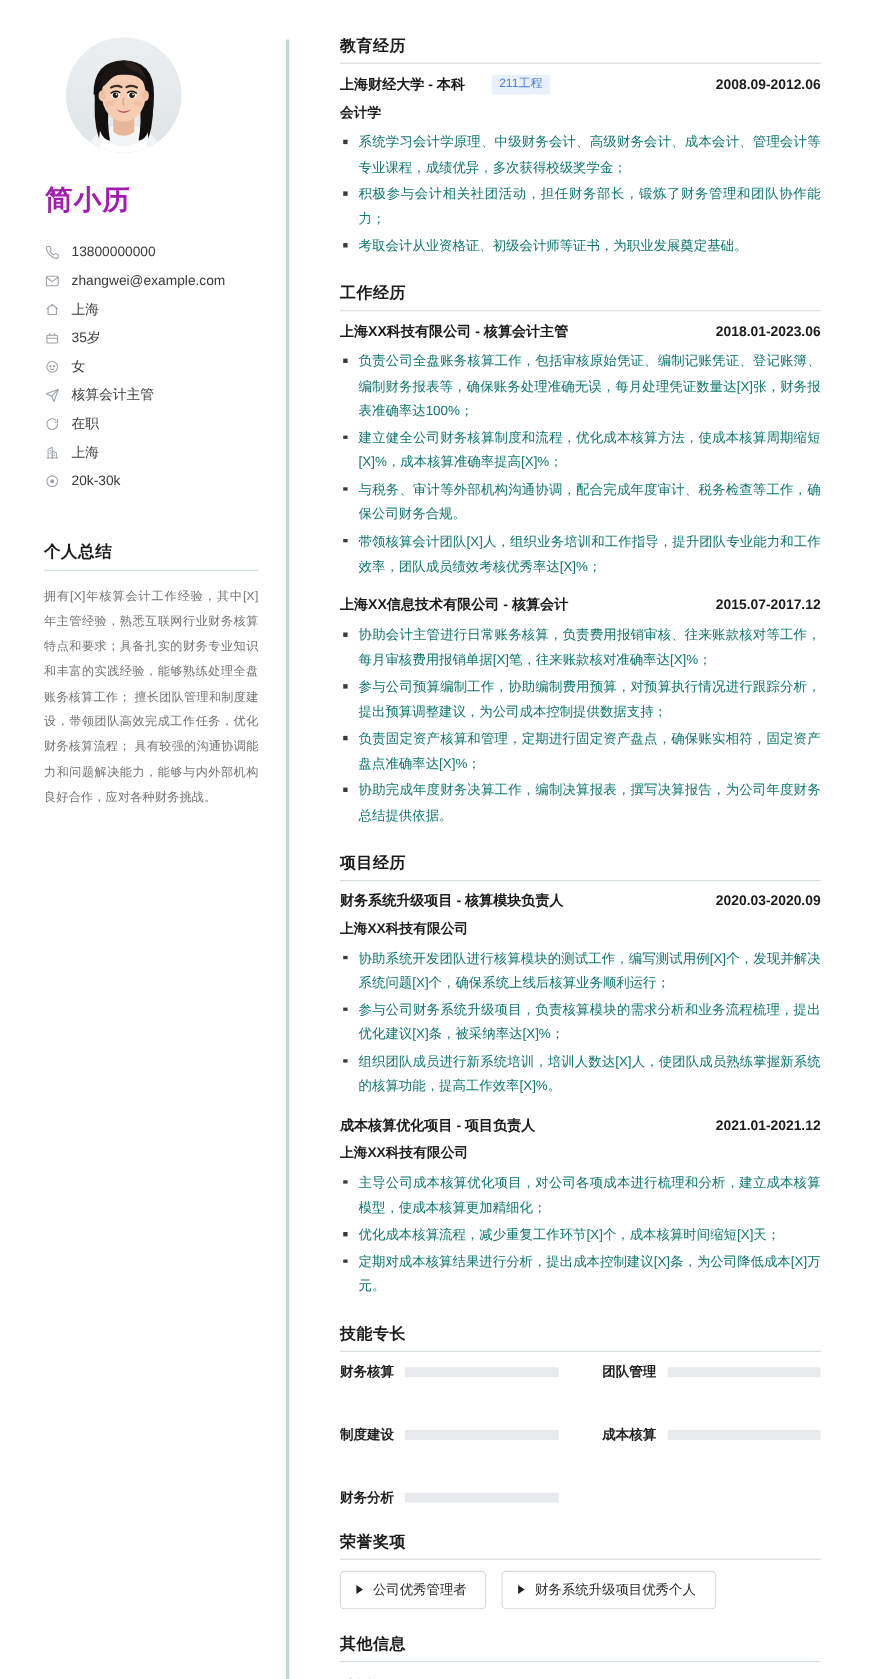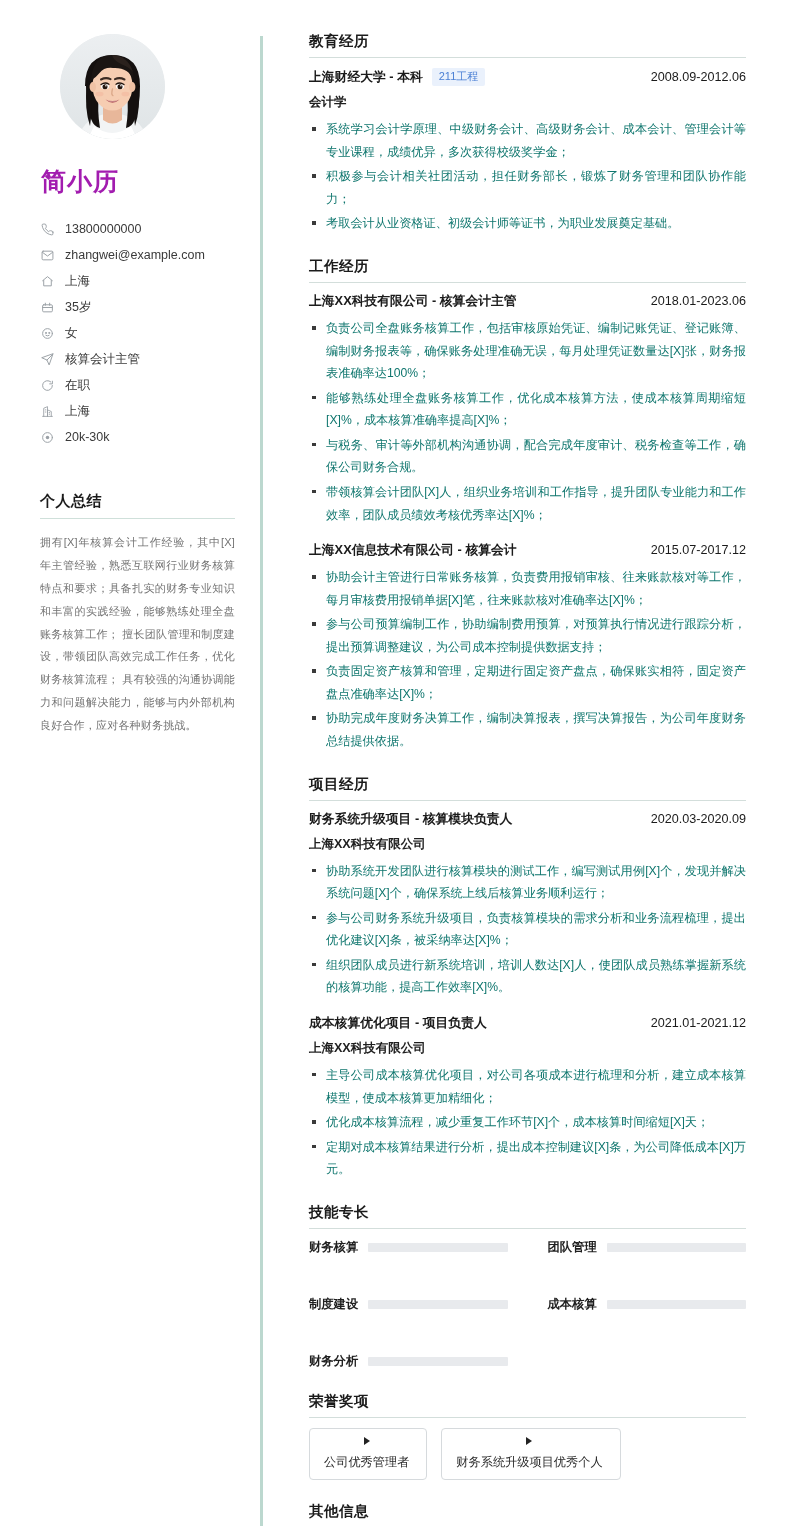--- a/index.html
+++ b/index.html
@@ -109,36 +109,36 @@
     align-items: baseline;
     justify-content: space-between;
     gap: 10px;
   }
   .entry-title {
     font-size: 12.8px;
     font-weight: bold;
     color: #1b1b1b;
     display: flex;
     align-items: center;
-    gap: 9px;
+    gap: 24px;
     flex: 1 1 auto;
   }
   .tag {
     display: inline-block;
     font-size: 11px;
     font-weight: normal;
     color: #4a7fd4;
     background: #eaf1fc;
     padding: 2px 7px 3px;
     border-radius: 2px;
     line-height: 1.2;
   }
   .entry-date {
     font-size: 12.6px;
-    font-weight: normal;
+    font-weight: bold;
     color: #1b1b1b;
     white-space: nowrap;
     flex: 0 0 auto;
   }
   .entry-sub {
     font-size: 12.5px;
     font-weight: bold;
     color: #1f1f1f;
     margin-top: 8px;
   }
@@ -204,21 +204,20 @@
   .award-chip {
     display: flex;
     align-items: center;
     gap: 9px;
     border: 1px solid #d6dadd;
     border-radius: 4px;
     padding: 8px 17px 8px 14px;
     font-size: 12.2px;
     color: #2b2b2b;
     background: #fff;
-    flex-direction: column;
   }
   .award-chip .tri {
     width: 0; height: 0;
     border-left: 6.5px solid #222;
     border-top: 4.5px solid transparent;
     border-bottom: 4.5px solid transparent;
     flex: 0 0 auto;
   }
 
   
@@ -447,21 +446,21 @@
     <section class="section">
       <div class="sec-heading">工作经历</div>
 
       <div class="entry">
         <div class="entry-head">
           <div class="entry-title">上海XX科技有限公司 - 核算会计主管</div>
           <div class="entry-date">2018.01-2023.06</div>
         </div>
         <ul class="bullets">
           <li>负责公司全盘账务核算工作，包括审核原始凭证、编制记账凭证、登记账簿、编制财务报表等，确保账务处理准确无误，每月处理凭证数量达[X]张，财务报表准确率达100%；</li>
-          <li>能够熟练处理全盘账务核算工作，优化成本核算方法，使成本核算周期缩短[X]%，成本核算准确率提高[X]%；</li>
+          <li>建立健全公司财务核算制度和流程，优化成本核算方法，使成本核算周期缩短[X]%，成本核算准确率提高[X]%；</li>
           <li>与税务、审计等外部机构沟通协调，配合完成年度审计、税务检查等工作，确保公司财务合规。</li>
           <li>带领核算会计团队[X]人，组织业务培训和工作指导，提升团队专业能力和工作效率，团队成员绩效考核优秀率达[X]%；</li>
         </ul>
       </div>
 
       <div class="entry">
         <div class="entry-head">
           <div class="entry-title">上海XX信息技术有限公司 - 核算会计</div>
           <div class="entry-date">2015.07-2017.12</div>
         </div>

